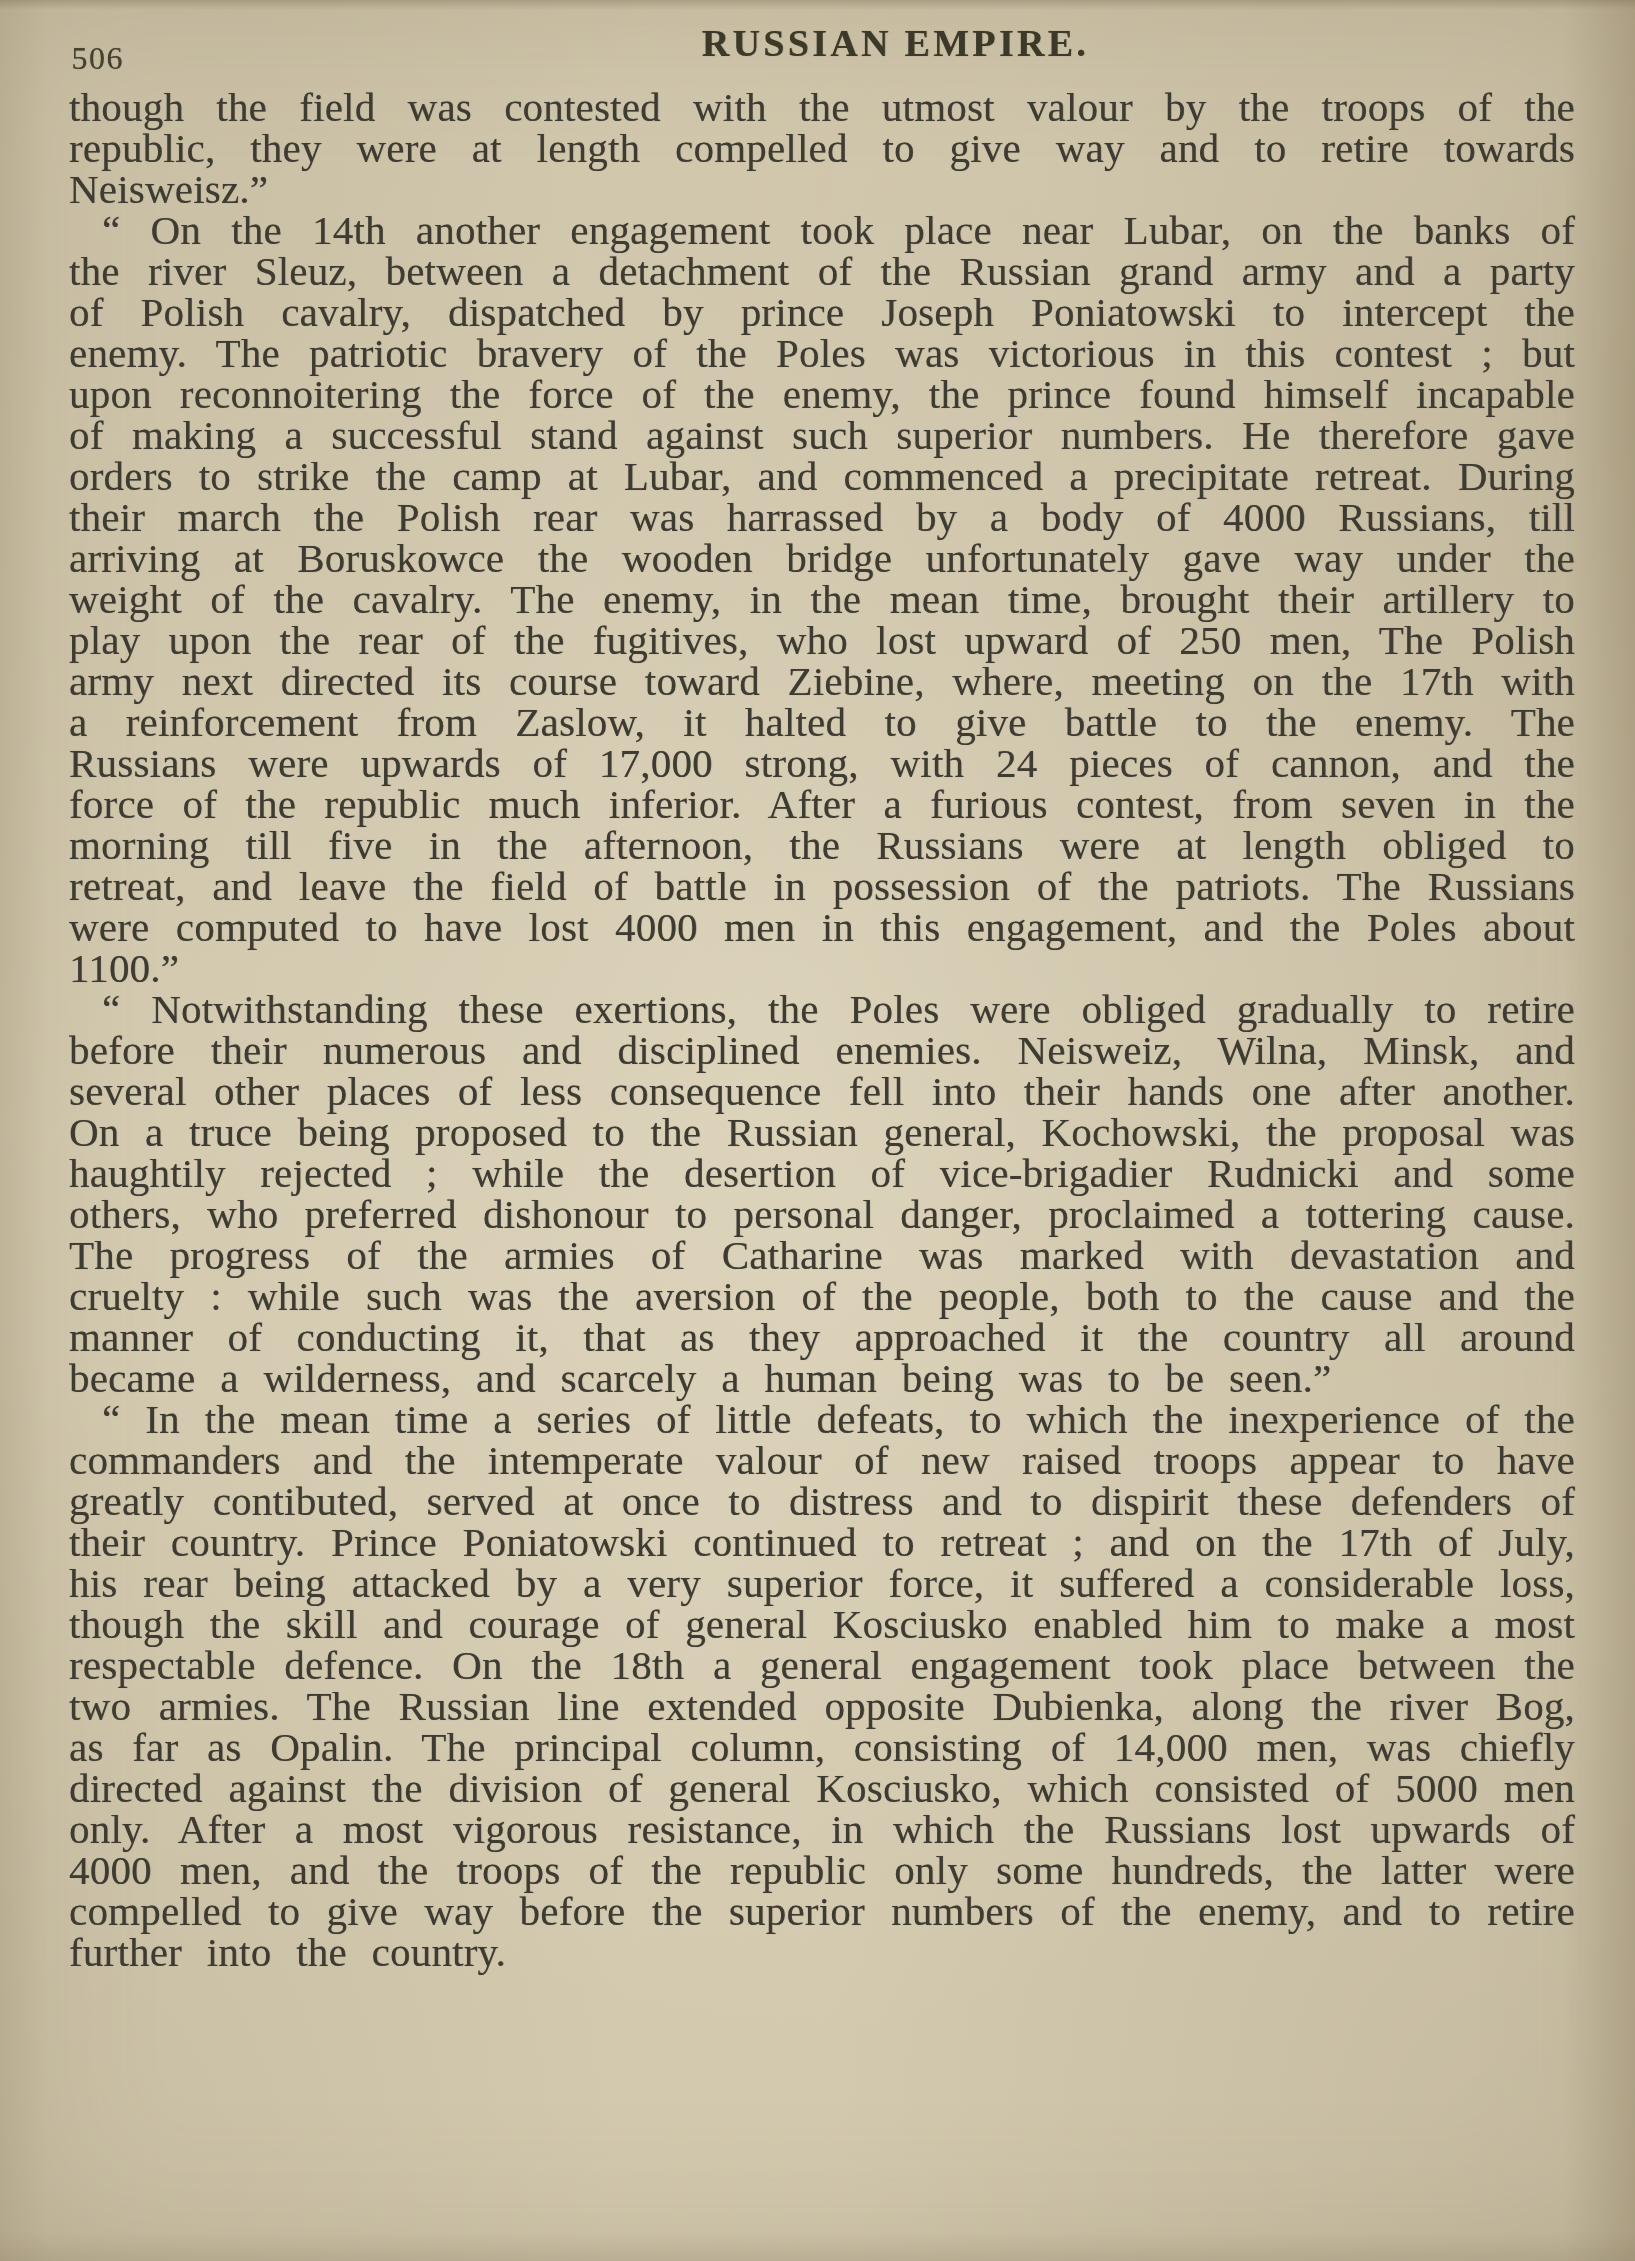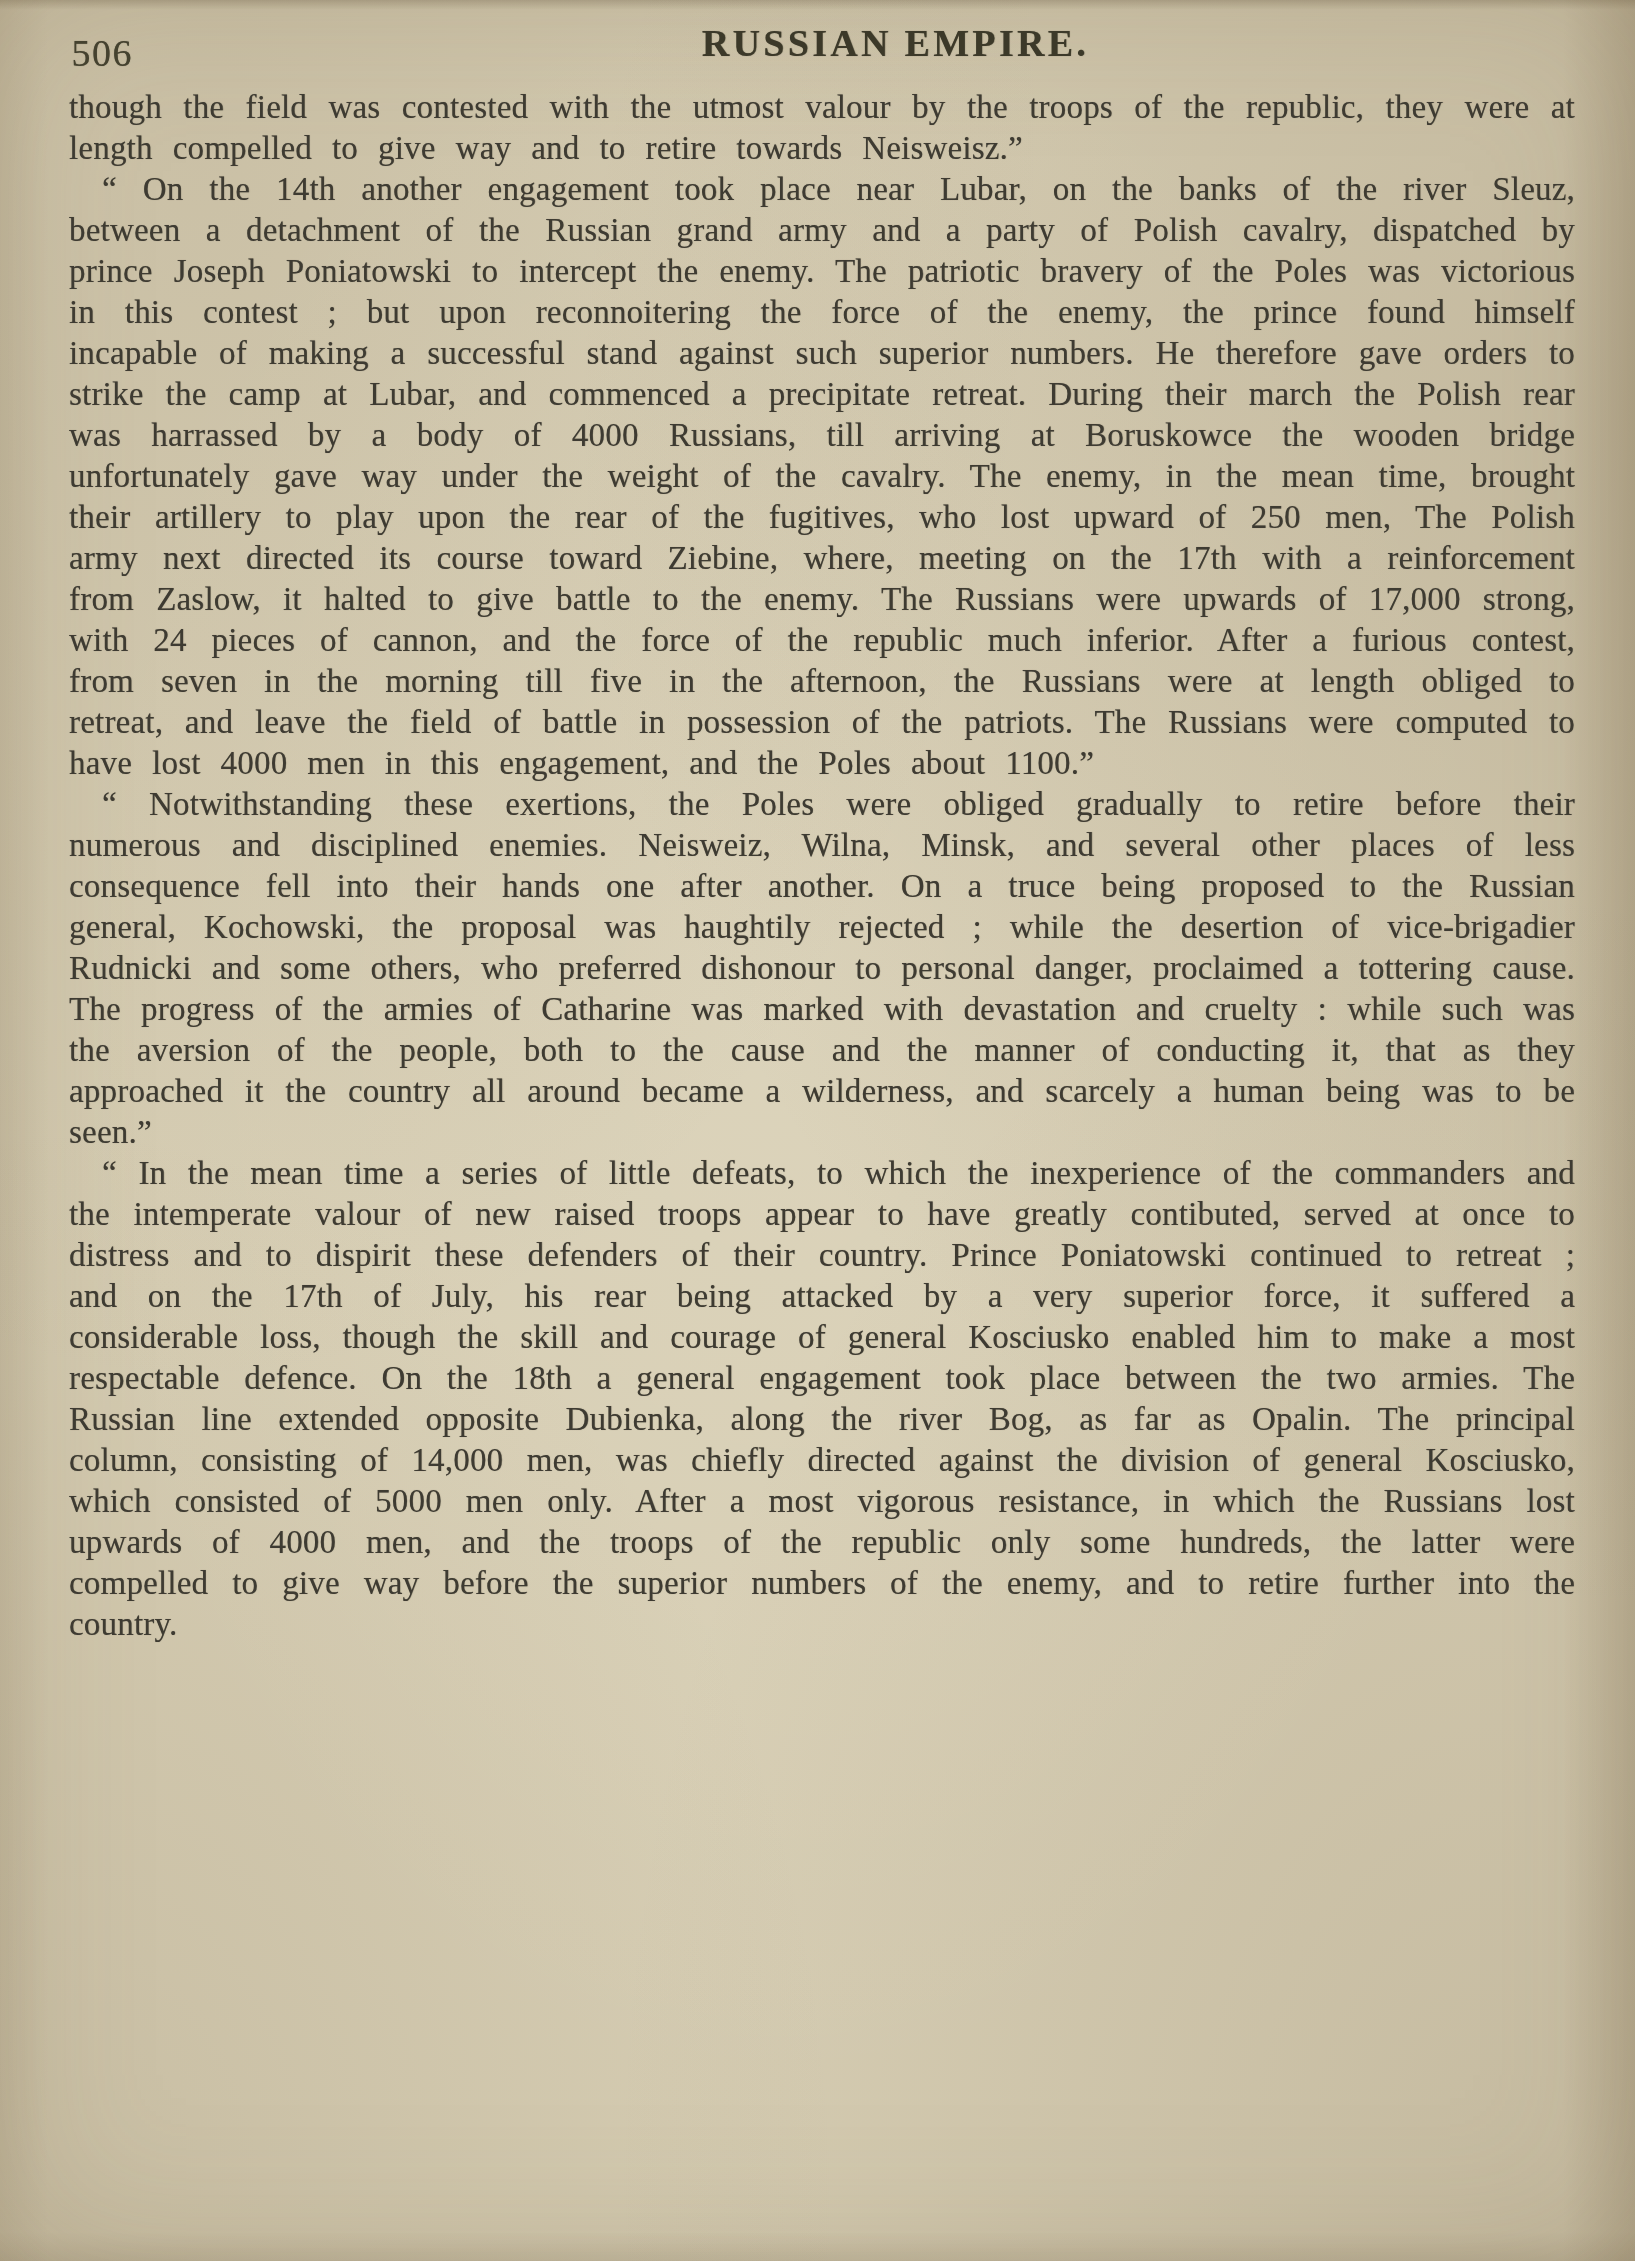--- a/index.html
+++ b/index.html
@@ -30,40 +30,40 @@
     font-family: "Liberation Serif", "DejaVu Serif", serif;
     color: #3e3b32;
   }
   .running-header {
     position: relative;
     height: 46px;
   }
   .page-number {
     position: absolute;
     left: 2.4px;
-    top: 10px;
-    font-size: 38px;
+    top: 19px;
+    font-size: 32px;
     letter-spacing: 1.6px;
     color: #45422f;
     text-shadow: 0 0 0.8px rgba(64,60,46,0.65);
   }
   .running-title {
     display: block;
     text-align: center;
     transform: translateX(73px);
     font-size: 38px;
     font-weight: bold;
     letter-spacing: 3.3px;
     color: #3c3929;
     text-shadow: 0.4px 0.4px 0.8px rgba(60,56,40,0.6);
   }
   .text-block {
     margin-top: 19.6px;
     width: 1506px;
-    font-size: 33px;
+    font-size: 41px;
     line-height: 41px;
     text-align: justify;
     word-spacing: 0.35em;
     letter-spacing: 0.2px;
     text-shadow: 0.3px 0.3px 0.7px rgba(64,60,48,0.55);
   }
   .para {
     margin: 0;
     text-indent: 33px;
   }

